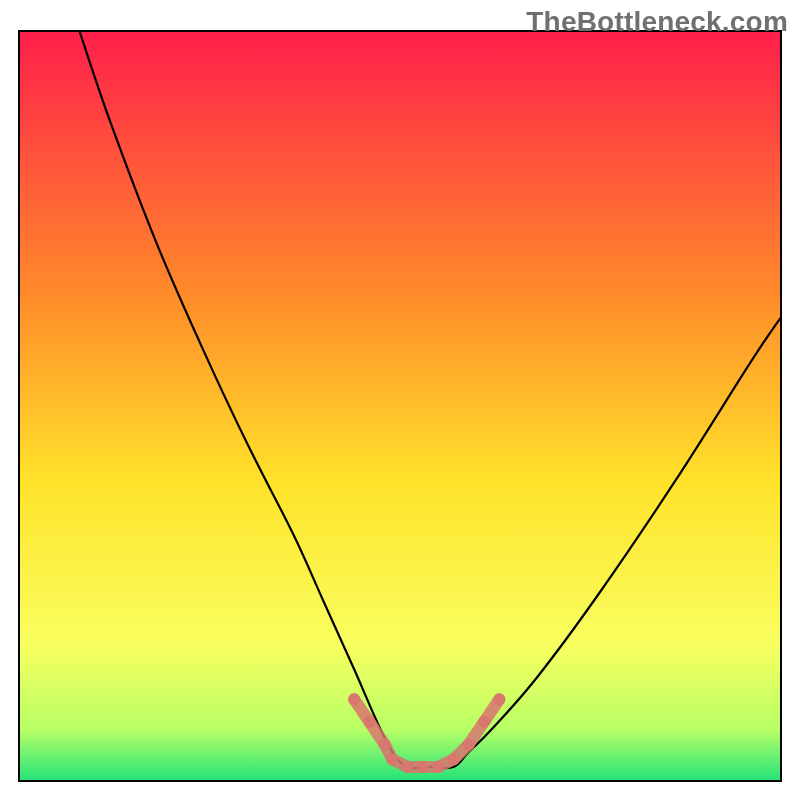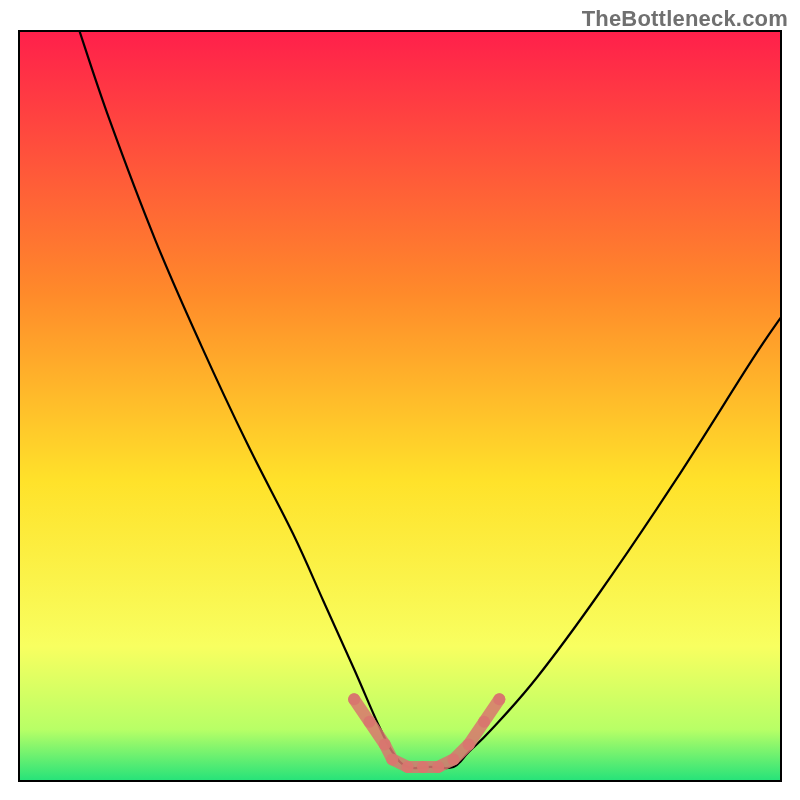--- a/index.html
+++ b/index.html
@@ -14,21 +14,21 @@
   .chart-container {
     position: relative;
     width: 800px;
     height: 800px;
     box-sizing: border-box;
   }
   .watermark {
     position: absolute;
     top: 6px;
     right: 12px;
-    font-size: 22px;
+    font-size: 28px;
     font-weight: 600;
     color: #707070;
     letter-spacing: 0.2px;
     z-index: 3;
   }
   .plot-area {
     position: absolute;
     left: 18px;
     top: 30px;
     width: 764px;   

